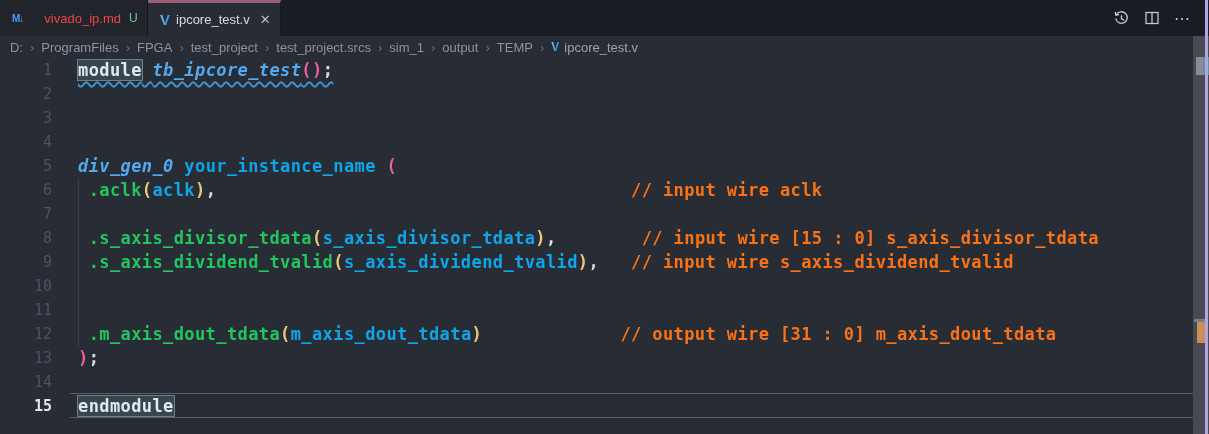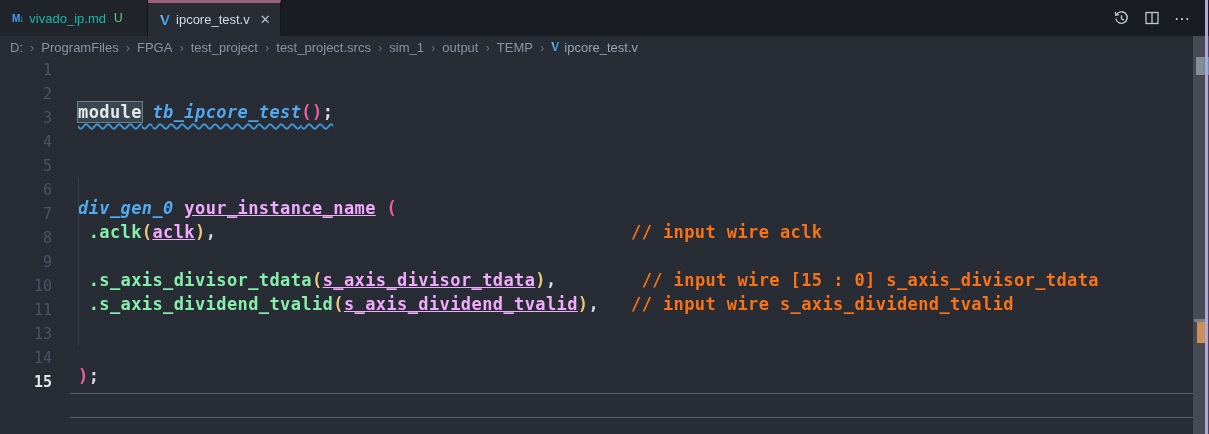--- a/index.html
+++ b/index.html
@@ -16,21 +16,21 @@
     display:flex; align-items:stretch;
   }
   .tab {
     display:flex; align-items:center; gap:6px;
     padding:0 12px; font-size:13px;
     border-right:1px solid #15171c;
     cursor:pointer; position:relative;
   }
   .tab.inactive { background:#21252b; width:148px; }
   .tab.active   { background:#282c34; width:133px; border-top:3px solid #9a607a; }
-  .tab-label-untracked { color:#14b8a6; }
+  .tab-label-untracked { color:#ef4444;margin-left:15px; }
   .tab-label-active { color:#d6dae2; }
   .git-badge { color:#73c991; font-size:12px; margin-left:2px; }
   .close-x { color:#b9bfc9; font-size:13px; margin-left:4px; }
   .md-icon { color:#479df5; font-weight:700; font-size:10px; letter-spacing:-1px; white-space:nowrap; }
   .v-icon {
     font-weight:800; font-size:15px; line-height:1;
     background:linear-gradient(100deg,#7ccaf4 0%,#53b3ee 45%,#1e7ad0 100%);
     -webkit-background-clip:text; background-clip:text; color:transparent;
   }
   .v-icon.small { font-size:12px; }
@@ -58,26 +58,25 @@
   .gutter {
     width:52px; flex:0 0 52px; text-align:right;
     font:400 15px/24px "DejaVu Sans Mono", monospace;
     color:#4c5364; cursor:pointer; user-select:none;
   }
   .gutter.active { color:#e5e5e5;font-weight:bold; }
   .code {
     margin-left:26px; white-space:pre;
     font:700 17px/24px "DejaVu Sans Mono", monospace;
     letter-spacing:0.4px;
-    margin-top:42px;
   }
   .tk-kwhl  { color:#e4e8ee; background:rgba(100,145,155,.27); outline:1px solid #6f7e85; }
   .tk-typ   { color:#52aaf0; font-style:italic; }
-  .tk-id    { color:#f0abfc;text-decoration:underline; }
-  .tk-port  { color:#86efac; }
+  .tk-id    { color:#0ea5e9; }
+  .tk-port  { color:#22c55e; }
   .tk-gold  { color:#e8c87a; }
   .tk-pink  { color:#ec5f9f; }
   .tk-plain { color:#d8dce4; }
   .tk-comment { color:#f97316; }
   .squiggle {
     text-decoration:underline; text-decoration-style:wavy;
     text-decoration-color:#3f97d8; text-decoration-thickness:1.5px;
     text-underline-offset:5px;
   }
 
@@ -195,29 +194,34 @@
       <div class="gutter">9</div>
       <div class="code"><span class="tk-plain"> </span><span class="tk-port">.s_axis_dividend_tvalid</span><span class="tk-gold">(</span><span class="tk-id">s_axis_dividend_tvalid</span><span class="tk-gold">)</span><span class="tk-plain">,</span><span class="tk-plain">   </span><span class="tk-comment">// input wire s_axis_dividend_tvalid</span></div>
     </div>
     <div class="code-row">
       <div class="gutter">10</div>
     </div>
     <div class="code-row">
       <div class="gutter">11</div>
     </div>
     <div class="code-row">
+      <div class="gutter">12</div>
+      <div class="code"><span class="tk-plain"> </span><span class="tk-port">.m_axis_dout_tdata</span><span class="tk-gold">(</span><span class="tk-id">m_axis_dout_tdata</span><span class="tk-gold">)</span><span class="tk-plain">             </span><span class="tk-comment">// output wire [31 : 0] m_axis_dout_tdata</span></div>
+    </div>
+    <div class="code-row">
       <div class="gutter">13</div>
       <div class="code"><span class="tk-pink">)</span><span class="tk-plain">;</span></div>
     </div>
     <div class="code-row">
       <div class="gutter">14</div>
       <div class="code"></div>
     </div>
     <div class="code-row">
       <div class="gutter active">15</div>
+      <div class="code"><span class="tk-kwhl">endmodule</span></div>
     </div>
   </div>
 
 <div class="scrollbar">
   <div class="sb-mark sb-mark-gray"></div>
   <div class="sb-mark sb-mark-teal"></div>
   <div class="sb-mark sb-cap"></div>
   <div class="sb-mark sb-mark-orange"></div>
 </div>
 <div class="window-edge"></div>

